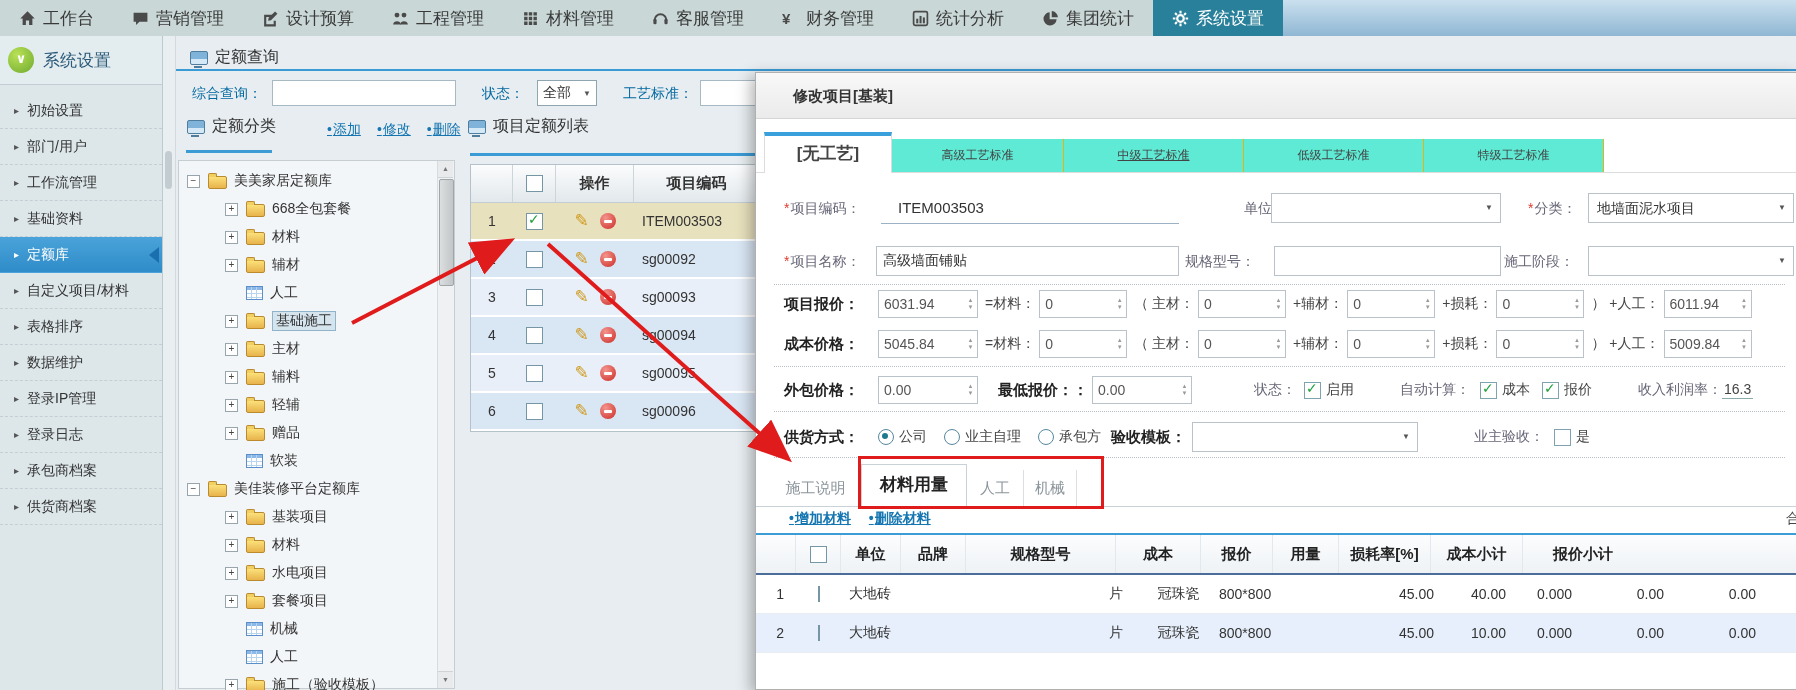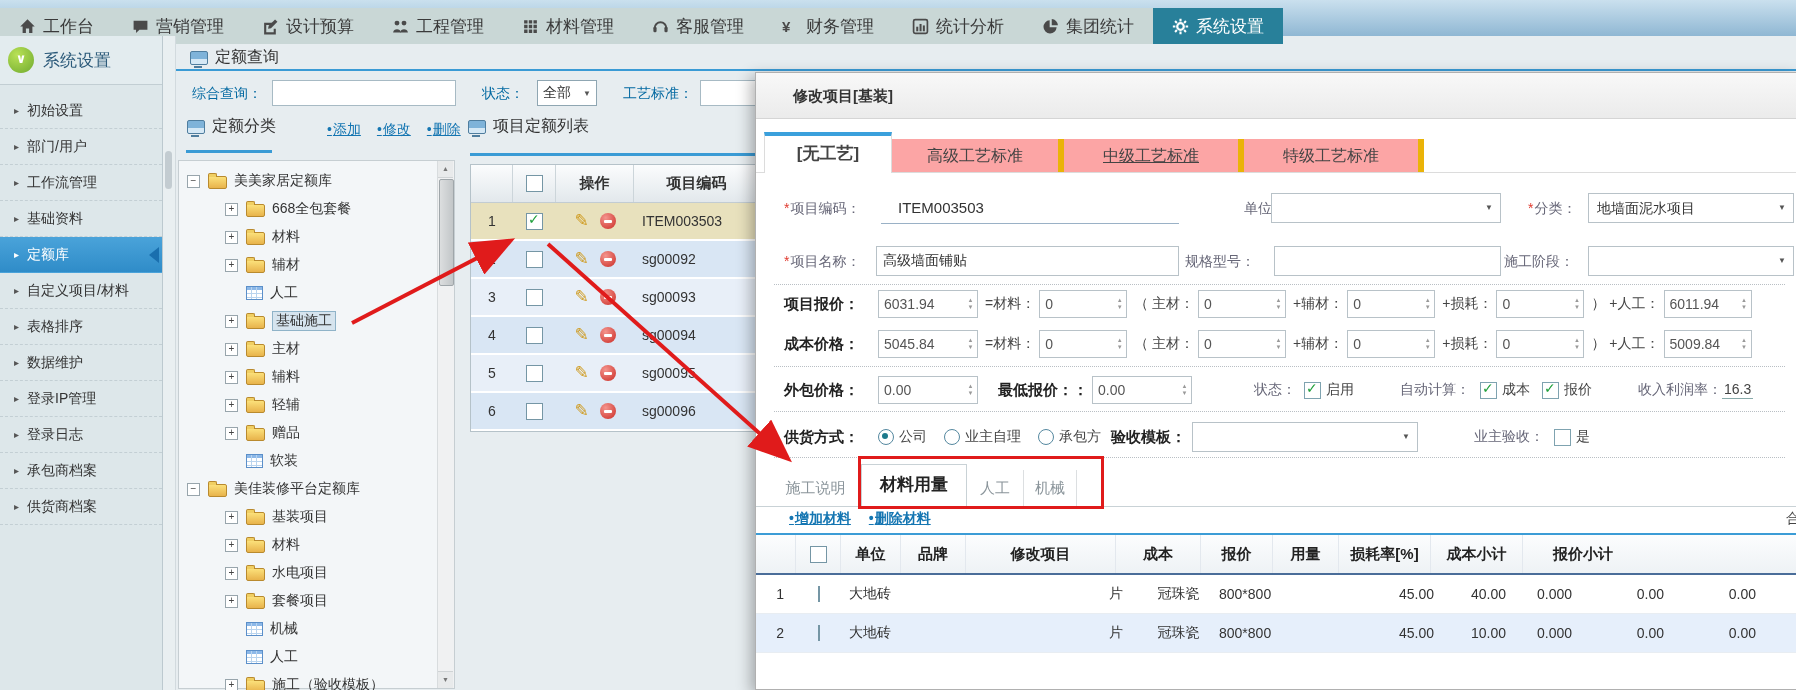--- a/index.html
+++ b/index.html
@@ -1,21 +1,21 @@
 <!DOCTYPE html>
 <html><head>
 <meta charset="utf-8">
 <style>
 html,body{margin:0;padding:0}
 .stage{position:relative;width:1796px;height:690px;overflow:hidden;background:#e7edf0;
   font-family:"Liberation Sans","DejaVu Sans",sans-serif;font-size:14px;color:#333}
 
 .topbar{position:absolute;left:0;top:0;width:1796px;height:36px;
   background:linear-gradient(180deg,#cae0ee 0%,#8fb7d3 100%)}
-.topnav{position:absolute;left:0;top:8px;height:36px;display:flex;background:#c9d7d6}
+.topnav{position:absolute;left:0;top:0;height:36px;display:flex;background:#c9d7d6}
 .nav-item{display:flex;align-items:center;gap:7px;padding:0 19px;height:36px;
   font-size:17px;color:#3a3a3a;cursor:pointer;white-space:nowrap}
 .nav-item .nav-ic{width:17px;height:17px;display:inline-flex;color:#4a4a4a}
 .nav-item .nav-ic svg{width:17px;height:17px}
 .nav-item.active{background:#28809a;color:#fff}
 .nav-item.active .nav-ic{color:#fff}
 .nav-ic .txt{font-size:15px;font-weight:bold;line-height:17px}
 
 .sidebar{position:absolute;left:0;top:36px;width:162px;height:654px;background:#dde7ea;
   border-right:1px solid #bcc9cf}
@@ -98,22 +98,22 @@
 .minus-ic{width:16px;height:16px;border-radius:50%;background:radial-gradient(circle at 35% 30%,#f4958e,#cb2b24);
   position:relative;cursor:pointer;flex:none}
 .minus-ic::after{content:"";position:absolute;left:4px;top:7px;width:8px;height:2.5px;background:#fff;border-radius:1px}
 
 .modal{position:absolute;left:755px;top:72px;width:1045px;height:618px;background:#fff;
   border:1px solid #b0b0b0;box-shadow:-4px 4px 14px rgba(0,0,0,.3);z-index:20;box-sizing:border-box}
 .m-header{height:45px;background:linear-gradient(180deg,#f8f8f8,#ebebeb);border-bottom:1px solid #d5d5d5;
   line-height:45px;padding-left:37px;font-size:15px;font-weight:bold;color:#333}
 .m-tabs{position:absolute;left:0;right:0;top:62px;height:37px;display:flex;align-items:flex-end;
   border-bottom:1px solid #dcdcdc;padding-left:8px;box-sizing:content-box}
-.ptab{height:33px;line-height:33px;text-align:center;font-size:16px;color:#444;background:#fca5a5;
-  border-right:6px solid #eab308;cursor:pointer;box-sizing:border-box}
+.ptab{height:33px;line-height:33px;text-align:center;font-size:12px;color:#444;background:#5eead4;
+  border-right:1px solid #eab308;cursor:pointer;box-sizing:border-box}
 .ptab.active{height:41px;line-height:36px;border-top:4px solid #3aa0dc;border-left:1px solid #dcdcdc;
   border-right:1px solid #dcdcdc;background:#fff;font-weight:bold;margin-bottom:-1px;font-size:17px}
 .f-label{position:absolute;height:34px;line-height:34px;color:#667;font-size:14px;white-space:nowrap}
 .f-value{position:absolute;height:34px;line-height:34px;color:#333;font-size:15px}
 .req{color:#e03a2f;margin-right:1px}
 .m-input{position:absolute;height:30px;border:1px solid #b8c2c8;background:#fff;box-sizing:border-box;
   font:14px "Liberation Sans","DejaVu Sans",sans-serif;padding:0 6px;color:#333}
 .select{position:absolute;height:30px;border:1px solid #b8c2c8;background:#fff;box-sizing:border-box;
   font-size:14px;line-height:28px;padding:0 20px 0 8px;cursor:pointer;color:#333}
 .select .car{position:absolute;right:7px;top:0;line-height:28px}
@@ -540,20 +540,21 @@
   </div>
 
   <div class="modal">
     <div class="m-header">
       <span>修改项目[基装]</span>
     </div>
     <div class="m-tabs">
         <div class="ptab active" style="width: 128px;">[无工艺]</div>
         <div class="ptab" style="width: 172px;">高级工艺标准</div>
         <div class="ptab" style="width: 180px; text-decoration: underline;">中级工艺标准</div>
+        <div class="ptab" style="width: 180px;">低级工艺标准</div>
         <div class="ptab" style="width: 180px;">特级工艺标准</div>
       </div>
 
     <span class="f-label" style="left:28px;top:118px"><span class="req">*</span><span>项目编码：</span></span>
     <span class="f-value" style="left:142px;top:118px">ITEM003503</span>
     <div class="code-underline" style="left:125px;top:150px;width:298px"></div>
     <span class="f-label" style="left:488px;top:118px">单位：</span>
     <div class="select" style="left:515px;top:120px;width:230px">
       <span></span>
       <span class="car">▼</span>
@@ -762,21 +763,21 @@
     </div>
     <div class="tb-border"></div>
     <div class="mtable">
       <div class="mt-head">
           <div class="mt-hcell" style="width: 40px;"></div>
           <div class="mt-hcell" style="width: 45px;">
             <span class="cb"></span>
           </div>
           <div class="mt-hcell" style="width: 60px;">单位</div>
           <div class="mt-hcell" style="width: 65px;">品牌</div>
-          <div class="mt-hcell" style="width: 150px;">修改项目</div>
+          <div class="mt-hcell" style="width: 150px;">规格型号</div>
           <div class="mt-hcell" style="width: 85px;">成本</div>
           <div class="mt-hcell" style="width: 72px;">报价</div>
           <div class="mt-hcell" style="width: 66px;">用量</div>
           <div class="mt-hcell" style="width: 92px;">损耗率[%]</div>
           <div class="mt-hcell" style="width: 92px;">成本小计</div>
           <div class="mt-hcell" style="width: 120px; border-right: none;">报价小计</div>
         </div>
       <div>
           <div class="mt-row">
             <div class="mt-cell r" style="width: 40px;">1</div>

